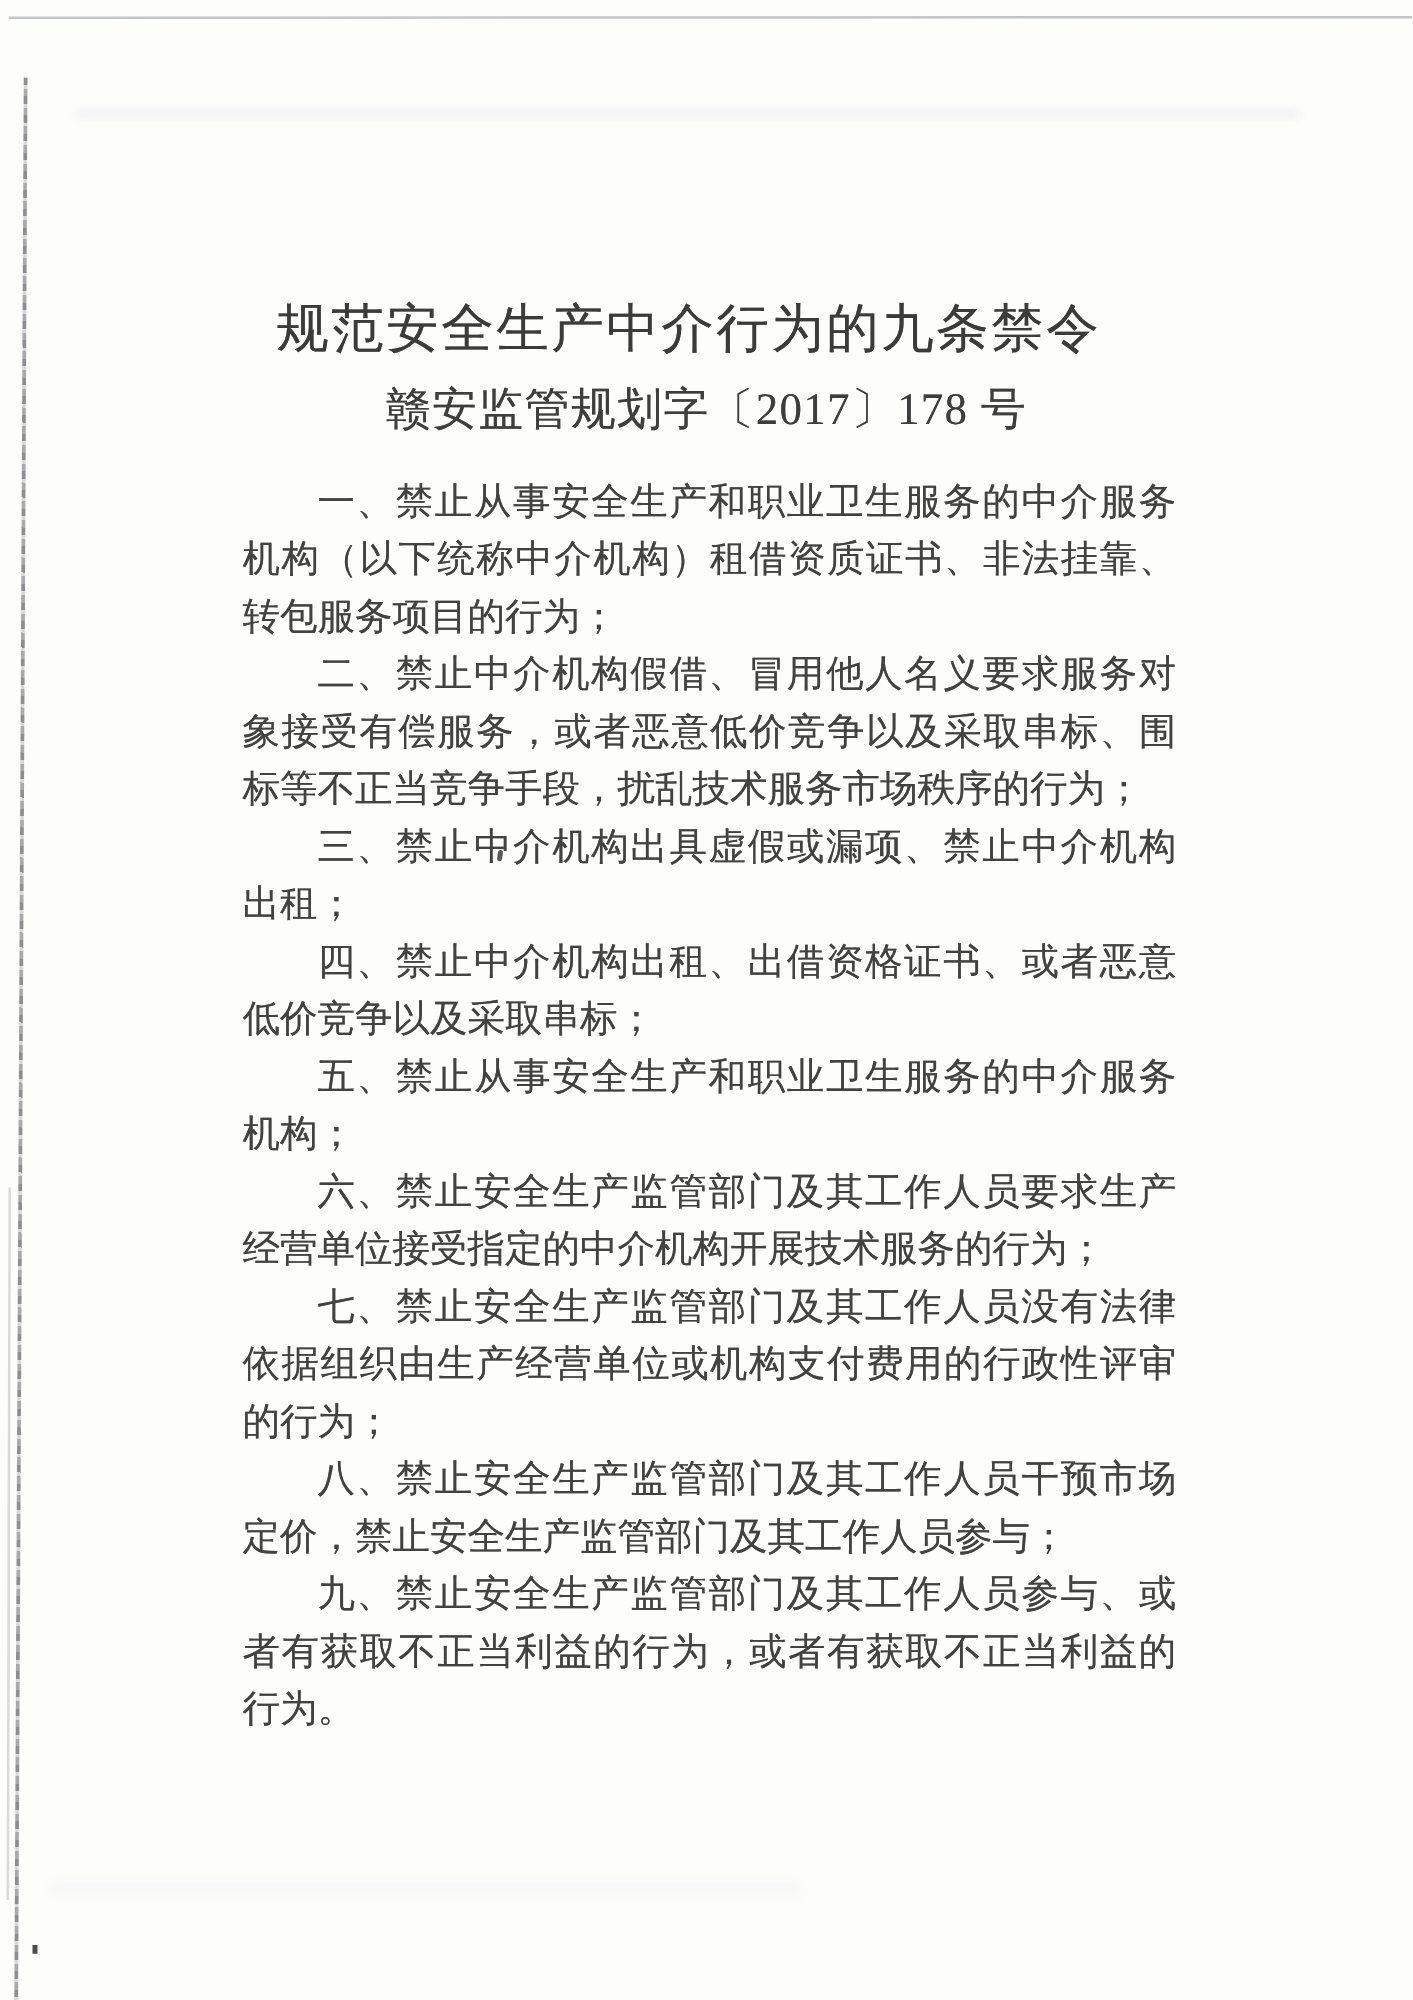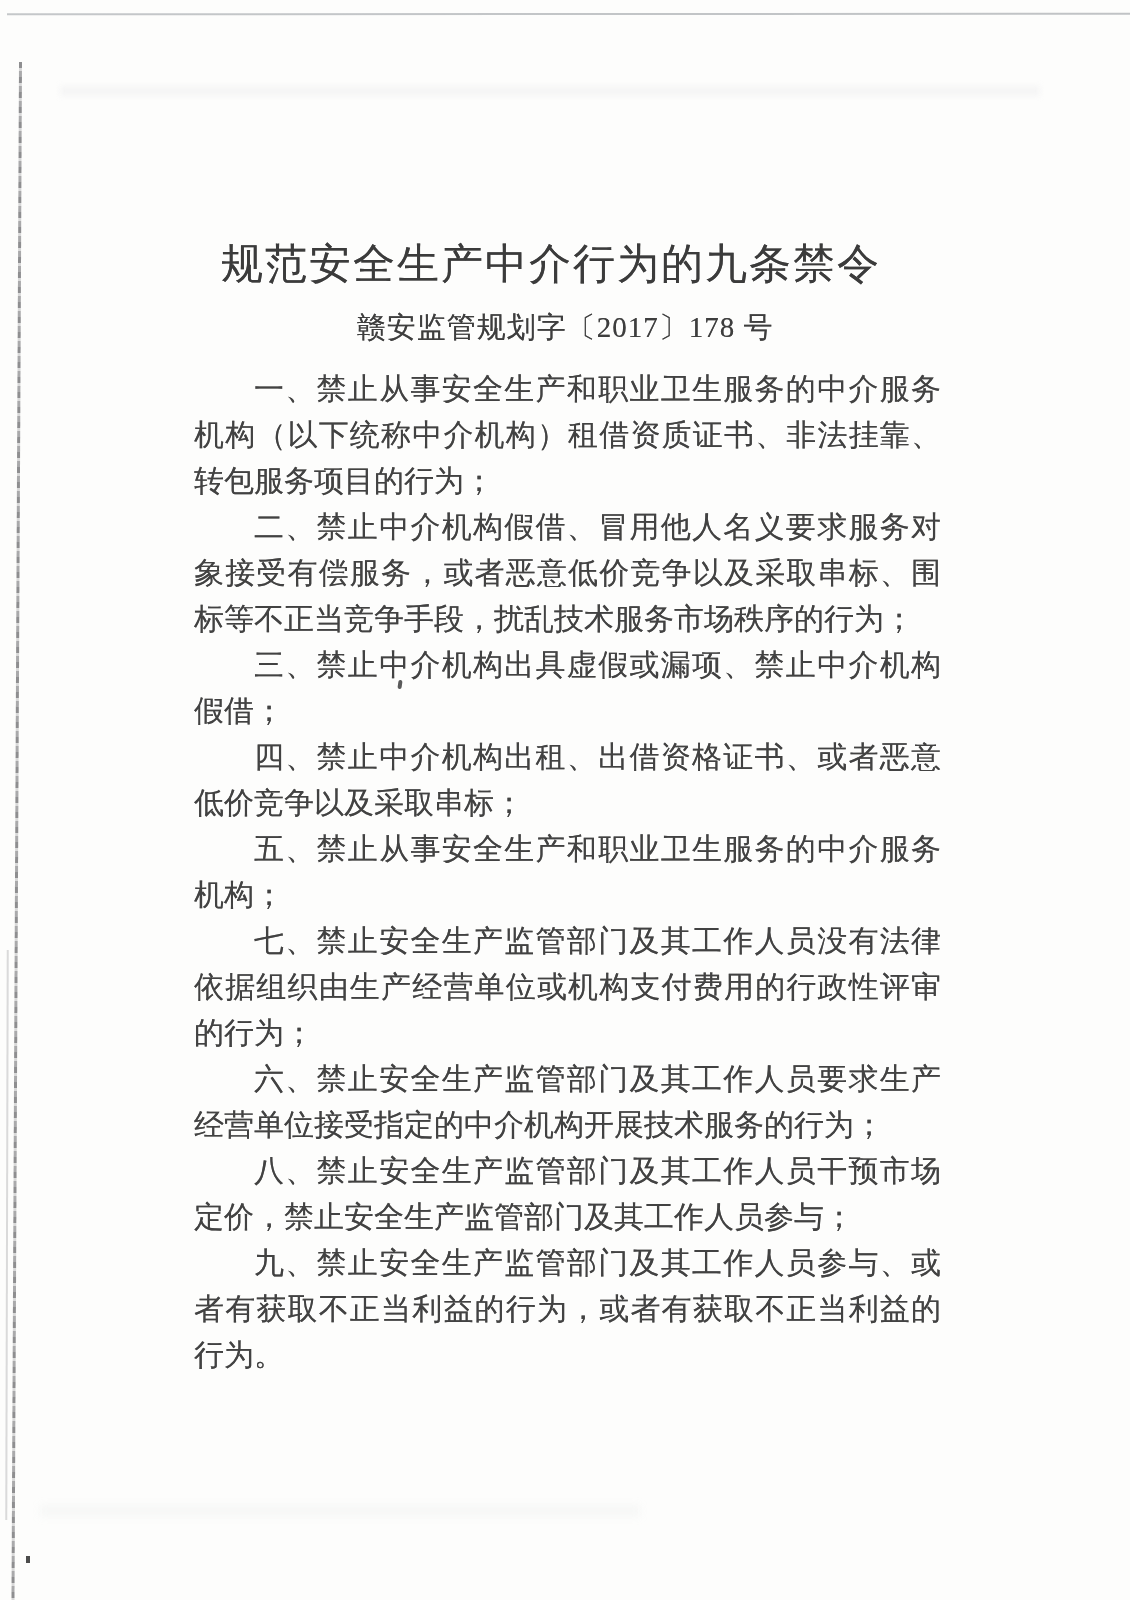--- a/index.html
+++ b/index.html
@@ -83,30 +83,30 @@
     letter-spacing: 2px;
     color: #3b3b3b;
     text-shadow: 0 0 0.5px rgba(60,60,60,.75);
   }
   .doc-number {
     position: absolute;
     top: 308px; left: 0;
     width: 1130px;
     margin: 0;
     text-align: center;
-    font-size: 29px;
+    font-size: 36px;
     line-height: 38px;
     font-weight: normal;
     letter-spacing: 1px;
     color: #3e3e3e;
     text-shadow: 0 0 0.4px rgba(60,60,60,.7);
   }
   .doc-body {
     position: absolute;
-    top: 366px; left: 194px;
+    top: 379px; left: 194px;
     width: 747px;
     font-size: 30px;
     line-height: 46px;
     color: #424242;
     text-align: justify;
     text-shadow: 0 0 0.4px rgba(66,66,66,.7);
   }
   .doc-body p {
     margin: 0;
     padding: 0;
@@ -125,22 +125,22 @@
   <div class="scan-smudge-2"></div>
   <div class="scan-dot-1"></div>
   <div class="scan-dot-2"></div>
 
   <h1 class="doc-title">规范安全生产中介行为的九条禁令</h1>
   <h2 class="doc-number">赣安监管规划字〔2017〕178 号</h2>
 
   <div class="doc-body">
     <p>一、禁止从事安全生产和职业卫生服务的中介服务机构（以下统称中介机构）租借资质证书、非法挂靠、转包服务项目的行为；</p>
     <p>二、禁止中介机构假借、冒用他人名义要求服务对象接受有偿服务，或者恶意低价竞争以及采取串标、围标等不正当竞争手段，扰乱技术服务市场秩序的行为；</p>
-    <p>三、禁止中介机构出具虚假或漏项、禁止中介机构假借；</p>
+    <p>三、禁止中介机构出具虚假或漏项、禁止中介机构出租；</p>
     <p>四、禁止中介机构出租、出借资格证书、或者恶意低价竞争以及采取串标；</p>
     <p>五、禁止从事安全生产和职业卫生服务的中介服务机构；</p>
+    <p>六、禁止安全生产监管部门及其工作人员要求生产经营单位接受指定的中介机构开展技术服务的行为；</p>
     <p>七、禁止安全生产监管部门及其工作人员没有法律依据组织由生产经营单位或机构支付费用的行政性评审的行为；</p>
-    <p>六、禁止安全生产监管部门及其工作人员要求生产经营单位接受指定的中介机构开展技术服务的行为；</p>
     <p>八、禁止安全生产监管部门及其工作人员干预市场定价，禁止安全生产监管部门及其工作人员参与；</p>
     <p>九、禁止安全生产监管部门及其工作人员参与、或者有获取不正当利益的行为，或者有获取不正当利益的行为。</p>
   </div>
 
 </div>
 
 </body></html>

